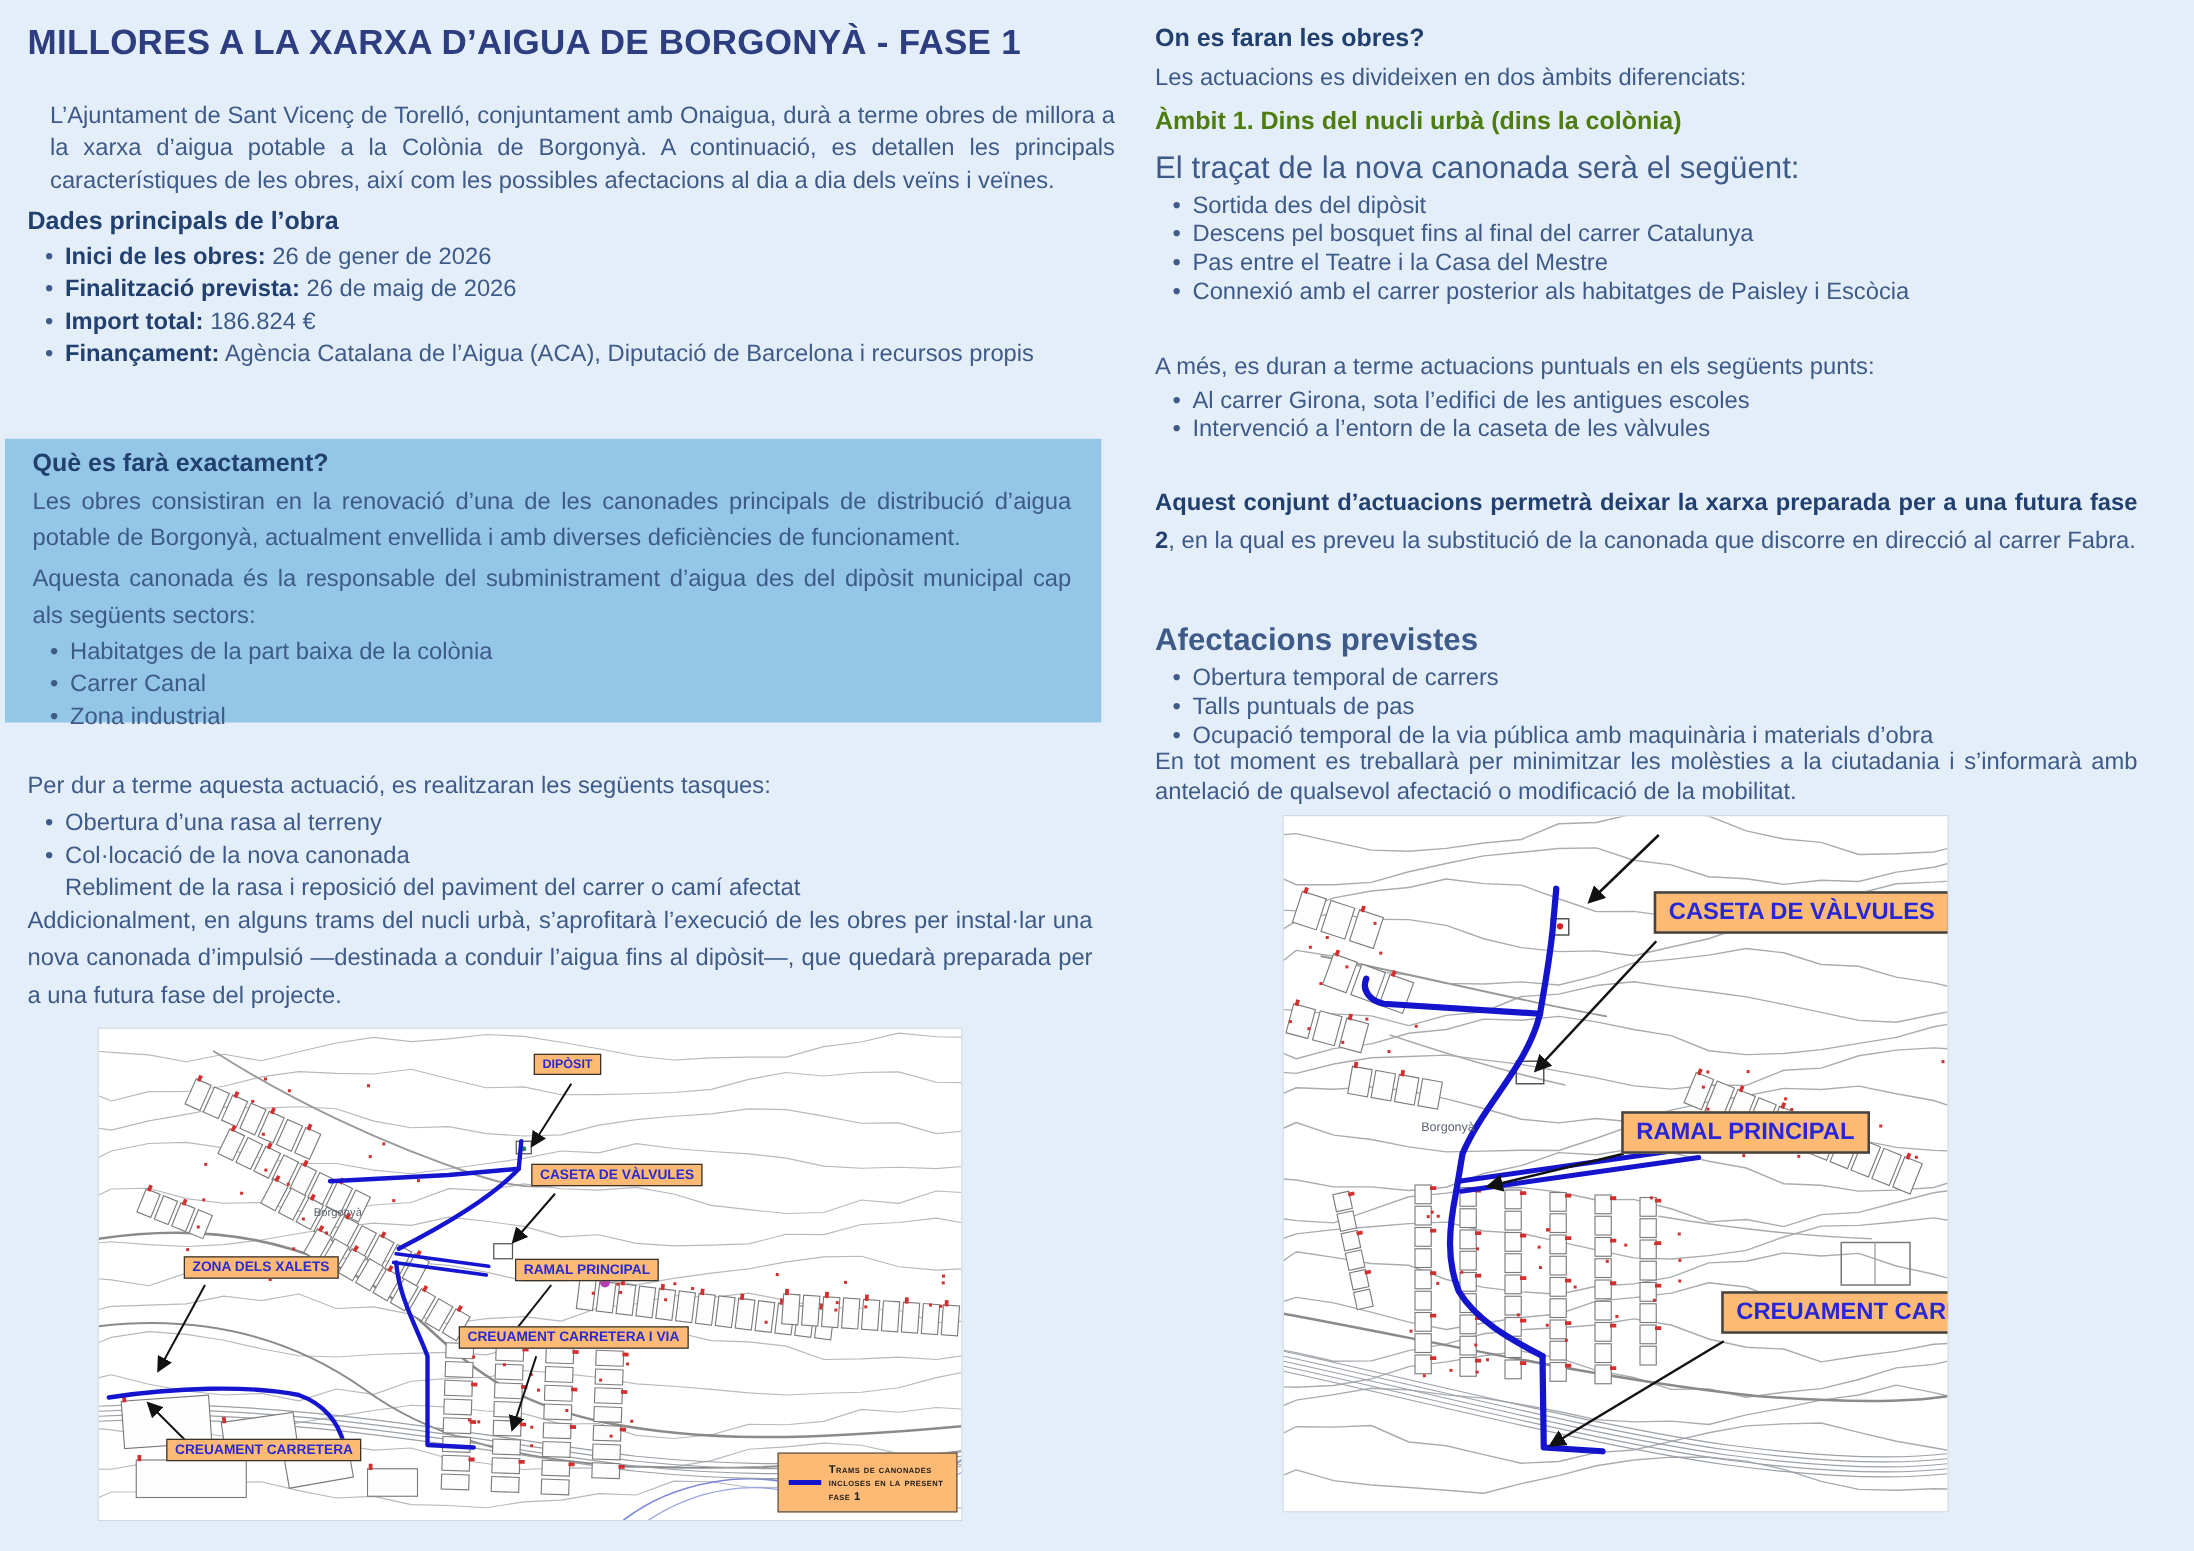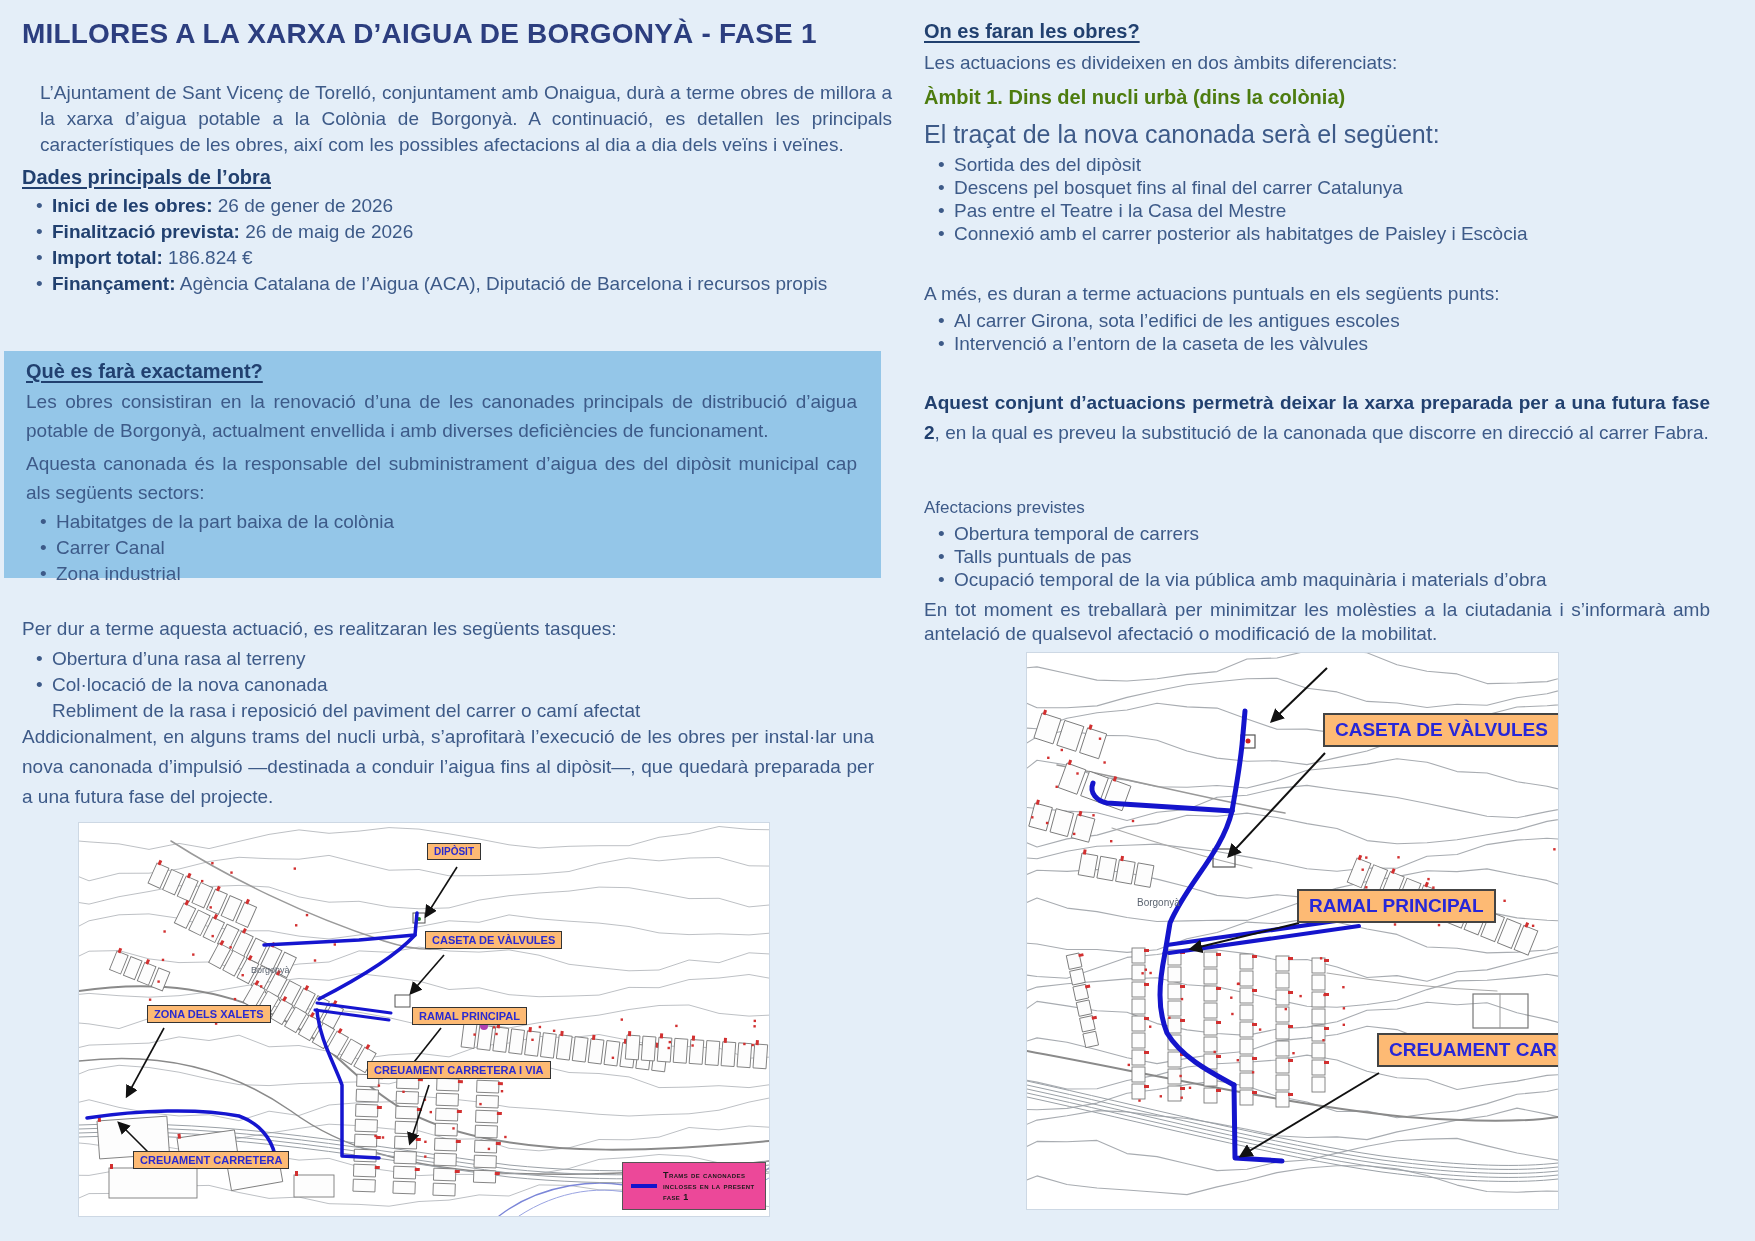--- a/index.html
+++ b/index.html
@@ -1,38 +1,38 @@
 <!DOCTYPE html>
 <html><head>
 <meta charset="utf-8">
 <style>
   html,body{margin:0;padding:0;}
   .page{position:relative;width:1755px;height:1241px;background:#e4eef8;
         font-family:"Liberation Sans",sans-serif;color:#3d5a88;overflow:hidden;}
   .abs{position:absolute;}
   .title{font-size:28px;font-weight:bold;color:#2c3e7f;letter-spacing:.2px;}
   .body{font-size:19px;line-height:26px;text-align:justify;}
-  .h-underline{font-size:20px;font-weight:bold;color:#21406f;text-decoration:underline;text-underline-offset:3px;}
+  .h-underline{font-size:20px;font-weight:bold;color:#21406f;text-underline-offset:3px;}
   .h-bold{font-size:20px;font-weight:bold;color:#4d7c0f;text-align:center;}
   ul.blist{list-style:none;margin:4px 0 0 0;padding:0 0 0 30px;}
   ul.blist li{position:relative;font-size:19px;line-height:26px;}
   ul.blist li.dot::before{content:"•";position:absolute;left:-16px;color:#3d5a88;}
   ul.blist li .bl{font-weight:bold;color:#21406f;}
   ul.tight li{line-height:23px;}
   .bluebox{background:#94c6e8;box-sizing:border-box;padding:9px 24px 0 22px;}
   .bluebox p{margin:0;font-size:19px;line-height:29px;text-align:justify;}
   .bluebox p.mt{margin-top:4px;}
   .b{font-weight:bold;color:#21406f;}
   .map{background:#ffffff;border:1px solid #cdd8e4;overflow:hidden;}
   .map svg{position:absolute;left:0;top:0;}
   .map-label{position:absolute;background:#fdba74;border:1.5px solid #333;color:#2a2ad0;
              font-weight:bold;white-space:nowrap;padding:2px 6px;font-size:11px;z-index:3;}
   .map-label.big{font-size:19px;border:2px solid #444;padding:4px 10px;color:#2727d8;}
   .tinytown{position:absolute;font-size:9px;color:#5b6470;z-index:2;}
-  .legend{position:absolute;background:#ec4899;border:1px solid #555;z-index:3;
+  .legend{position:absolute;background:#fdba74;border:1px solid #555;z-index:3;
           font-size:9px;line-height:11px;color:#1a1a1a;font-variant:small-caps;
           letter-spacing:.4px;box-sizing:border-box;padding:7px 6px 4px 40px;font-weight:bold;}
   .legend .swatch{position:absolute;left:8px;top:21px;width:26px;height:4px;background:#1414cc;}
 </style>
 </head>
 <body>
 
 <div class="page">
 
   <div class="abs title" style="left:22px;top:18px;width:855px;">MILLORES A LA XARXA D’AIGUA DE BORGONYÀ - FASE 1</div>
@@ -90,21 +90,21 @@
     <div style="font-size:19px;">A més, es duran a terme actuacions puntuals en els següents punts:</div>
     <ul class="blist tight">
       <li class="dot">Al carrer Girona, sota l’edifici de les antigues escoles</li>
       <li class="dot">Intervenció a l’entorn de la caseta de les vàlvules</li>
     </ul>
   </div>
 
   <p class="abs body" style="left:924px;top:388px;width:786px;margin:0;line-height:30px;"><span class="b">Aquest conjunt d’actuacions permetrà deixar la xarxa preparada per a una futura fase 2</span><span>, en la qual es preveu la substitució de la canonada que discorre en direcció al carrer Fabra.</span></p>
 
   <div class="abs" style="left:924px;top:498px;width:786px;">
-    <div style="font-size:17px;">Afectacions previstes</div>
+    <div style="font-size:25px;font-weight:bold;">Afectacions previstes</div>
     <ul class="blist tight">
       <li class="dot">Obertura temporal de carrers</li>
       <li class="dot">Talls puntuals de pas</li>
       <li class="dot">Ocupació temporal de la via pública amb maquinària i materials d’obra</li>
     </ul>
   </div>
 
   <p class="abs body" style="left:924px;top:598px;width:786px;margin:0;line-height:24px;">En tot moment es treballarà per minimitzar les molèsties a la ciutadania i s’informarà amb antelació de qualsevol afectació o modificació de la mobilitat.</p>
 
   <div id="map-left" class="abs map" style="left:78px;top:822px;width:690px;height:393px;">

